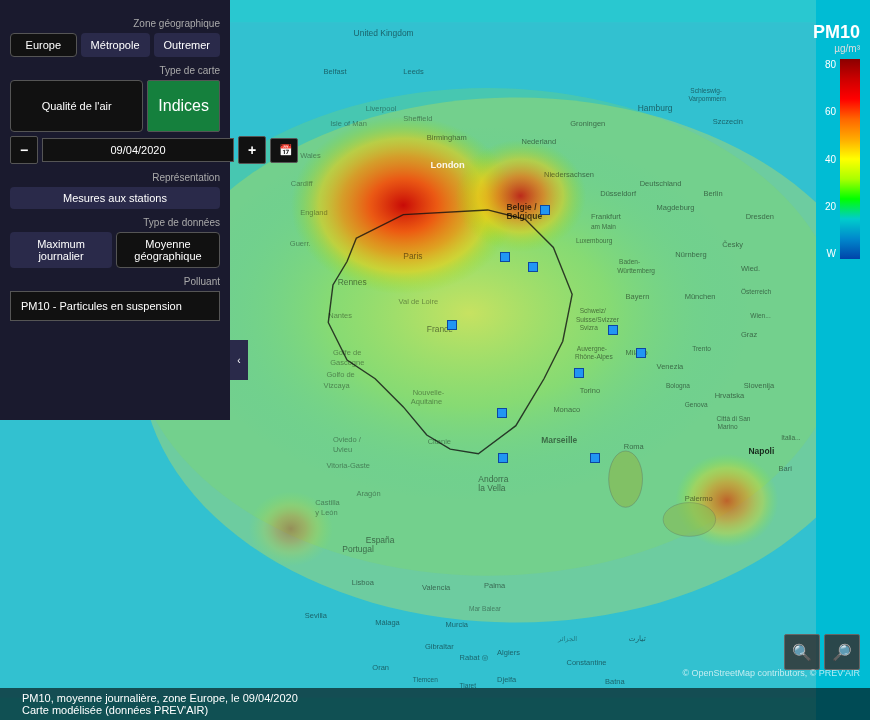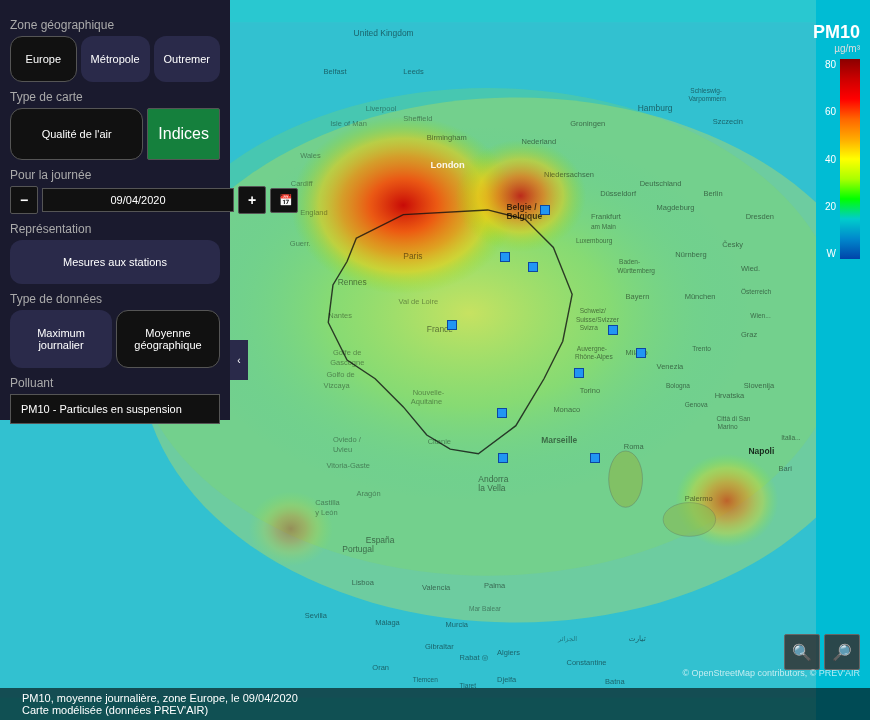--- a/index.html
+++ b/index.html
@@ -27,39 +27,40 @@
       width: 230px;
       height: 420px;
       background: #1a1a2e;
       color: white;
       padding: 10px;
       z-index: 10;
     }
 
     .section-label {
       color: #aaa;
-      font-size: 12px;
+      font-size: 10px;
       margin-bottom: 4px;
       margin-top: 8px;
+      text-align: right;
     }
 
     .btn-group {
       display: flex;
       gap: 4px;
       margin-bottom: 4px;
     }
 
     .btn {
       background: #2a2a4a;
       color: white;
       border: none;
-      padding: 16px 10px;
+      padding: 5px 10px;
       cursor: pointer;
       font-size: 11px;
-      border-radius: 12px;
+      border-radius: 4px;
       flex: 1;
     }
 
     .btn.active {
       background: #111;
       border: 1px solid #555;
     }
 
     .btn-outline {
       background: #15803d;
@@ -430,21 +431,20 @@
     <button class="btn">Métropole</button>
     <button class="btn">Outremer</button>
   </div>
 
   <div class="section-label">Type de carte</div>
   <div class="btn-group">
     <button class="btn active">Qualité de l'air</button>
     <button class="btn-outline">Indices</button>
   </div>
 
-  <div class="section-label">Pour la journée</div>
   <div class="date-row">
     <button class="date-btn">−</button>
     <input class="date-input" type="text" value="09/04/2020" style="">
     <button class="date-btn">+</button>
     <button class="date-icon-btn">📅</button>
   </div>
 
   <div class="section-label">Représentation</div>
   <div class="btn-group">
     <button class="btn">Mesures aux stations</button>

